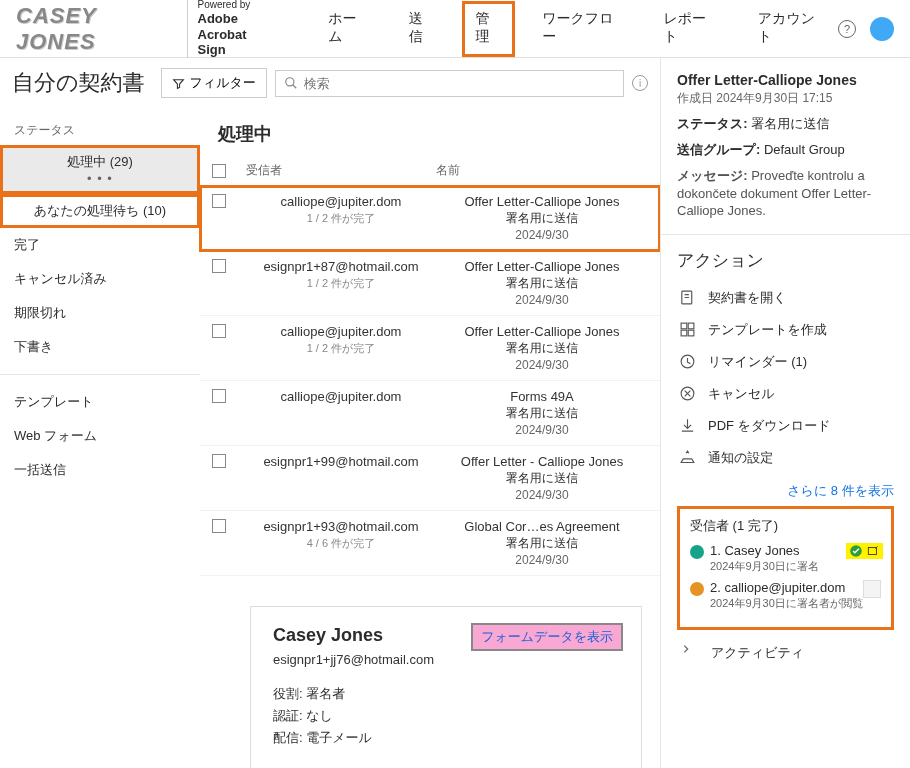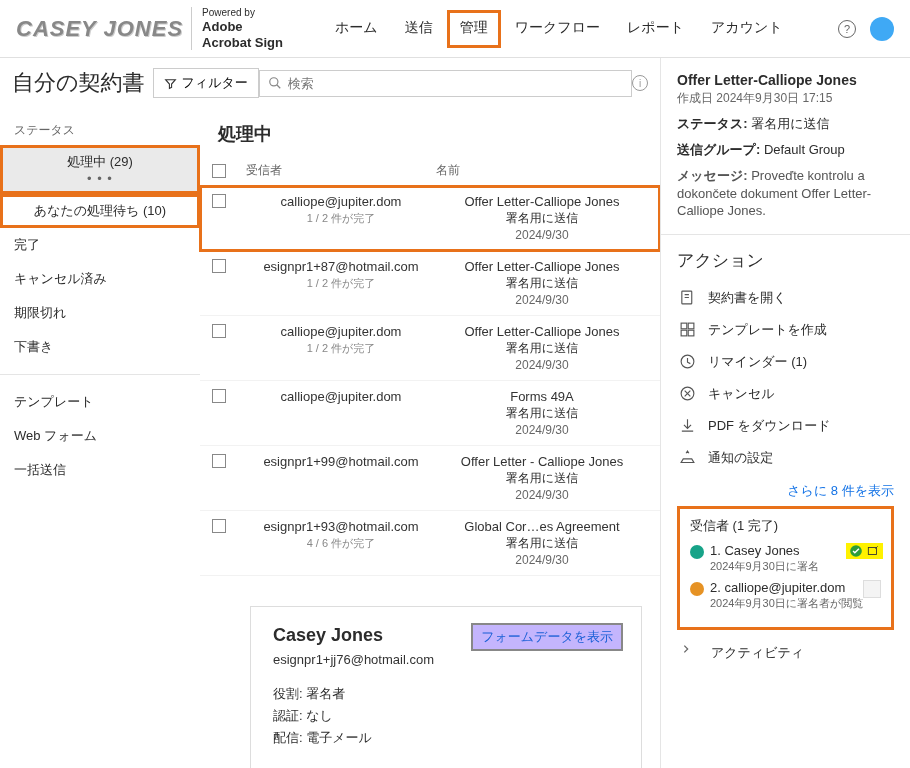--- a/index.html
+++ b/index.html
@@ -2,30 +2,30 @@
 <html><head>
 <meta charset="utf-8">
 <style>
 * { box-sizing: border-box; margin: 0; padding: 0; }
 body { font-family: -apple-system, "Segoe UI", sans-serif; font-size: 13px; color: #2c2c2c; background: #fff; width: 910px; }
 .header { display: flex; align-items: center; height: 58px; border-bottom: 1px solid #e0e0e0; padding: 0 16px; }
 .logo { font-family: Arial; font-size: 22px; font-weight: bold; font-style: italic; color: #888; letter-spacing: 1px; text-shadow: 1px 1px 0 #ccc; margin-right: 8px; }
 .powered { border-left: 1px solid #ccc; padding-left: 10px; font-size: 11px; line-height: 1.2; }
 .powered-by { font-size: 10px; }
 .powered-brand { font-weight: bold; font-size: 13px; }
-.nav { display: flex; margin-left: 40px; gap: 3px; }
+.nav { display: flex; margin-left: 40px; gap: 16px; }
 .nav-item { padding: 8px 12px; font-size: 14px; cursor: pointer; position: relative; }
 .nav-item.active { border-bottom: 2px solid #84cc16; }
 .nav-item.hl { outline: 3px solid #e8711a; outline-offset: -2px; }
 .header-right { margin-left: auto; display: flex; align-items: center; gap: 14px; }
 .help-icon { width: 18px; height: 18px; border: 1.5px solid #666; border-radius: 50%; display: flex; align-items: center; justify-content: center; font-size: 11px; color: #666; }
 .avatar { width: 24px; height: 24px; border-radius: 50%; background: #3fa9f5; }
 .main { display: flex; }
 .left-col { width: 660px; display: flex; flex-direction: column; }
-.top-bar { display: flex; align-items: center; padding: 10px 12px; }
+.top-bar { display: flex; align-items: center; gap: 8px; padding: 10px 12px; }
 .page-title { font-size: 22px; font-weight: normal; margin-right: 8px; }
 .filter-btn { border: 1px solid #ccc; padding: 5px 10px; display: flex; align-items: center; gap: 5px; background: #fff; cursor: pointer; font-size: 13px; }
 .search-box { border: 1px solid #ccc; padding: 5px 8px; display: flex; align-items: center; gap: 6px; flex: 1; }
 .search-input { border: none; outline: none; font-size: 13px; flex: 1; }
 .info-icon { width: 16px; height: 16px; border: 1px solid #999; border-radius: 50%; display: flex; align-items: center; justify-content: center; font-size: 10px; color: #999; }
 .content { display: flex; }
 .sidebar { width: 200px; padding: 8px 0; }
 .side-heading { font-size: 12px; color: #666; padding: 6px 14px; }
 .side-item { padding: 8px 14px; font-size: 13px; cursor: pointer; display: flex; align-items: center; justify-content: space-between; }
 .side-item.selected { background: #eaeaea; }
@@ -44,21 +44,21 @@
 .row .rec .email { color: #333; }
 .row .rec .sub { color: #888; font-size: 11px; margin-top: 2px; }
 .row .nm { flex: 1; }
 .row .nm .t1 { color: #333; }
 .row .nm .t2 { font-size: 12px; margin-top: 1px; }
 .row .nm .t3 { font-size: 12px; color: #666; margin-top: 1px; }
 .detail-card { margin: 30px 18px 18px 50px; border: 1px solid #ddd; padding: 18px 22px; position: relative; }
 .detail-name { font-size: 18px; font-weight: bold; margin-bottom: 6px; }
 .detail-email { font-size: 13px; color: #333; margin-bottom: 18px; }
 .detail-row { font-size: 13px; margin: 4px 0; }
-.form-data-btn { position: absolute; top: 16px; right: 18px; background: #c4b5fd; border: 2px solid #888; padding: 3px 8px; font-size: 13px; color: #1a5fd6; cursor: pointer; }
+.form-data-btn { position: absolute; top: 16px; right: 18px; background: #f9a8d4; border: 2px solid #888; padding: 3px 8px; font-size: 13px; color: #1a5fd6; cursor: pointer; }
 .right-panel { flex: 1; border-left: 1px solid #e5e5e5; padding: 14px 16px; font-size: 13px; }
 .rp-title { font-weight: bold; font-size: 14px; }
 .rp-sub { color: #666; font-size: 12px; margin-top: 2px; }
 .rp-line { margin-top: 8px; }
 .rp-label { font-weight: bold; margin-top: 12px; }
 .rp-msg { margin-top: 8px; color: #555; line-height: 1.35; }
 .rp-divider { border-top: 1px solid #e5e5e5; margin: 14px -16px; }
 .section-title { font-size: 17px; margin: 4px 0 10px; }
 .action { display: flex; align-items: center; gap: 12px; padding: 7px 2px; cursor: pointer; }
 .action svg { width: 17px; height: 17px; }

